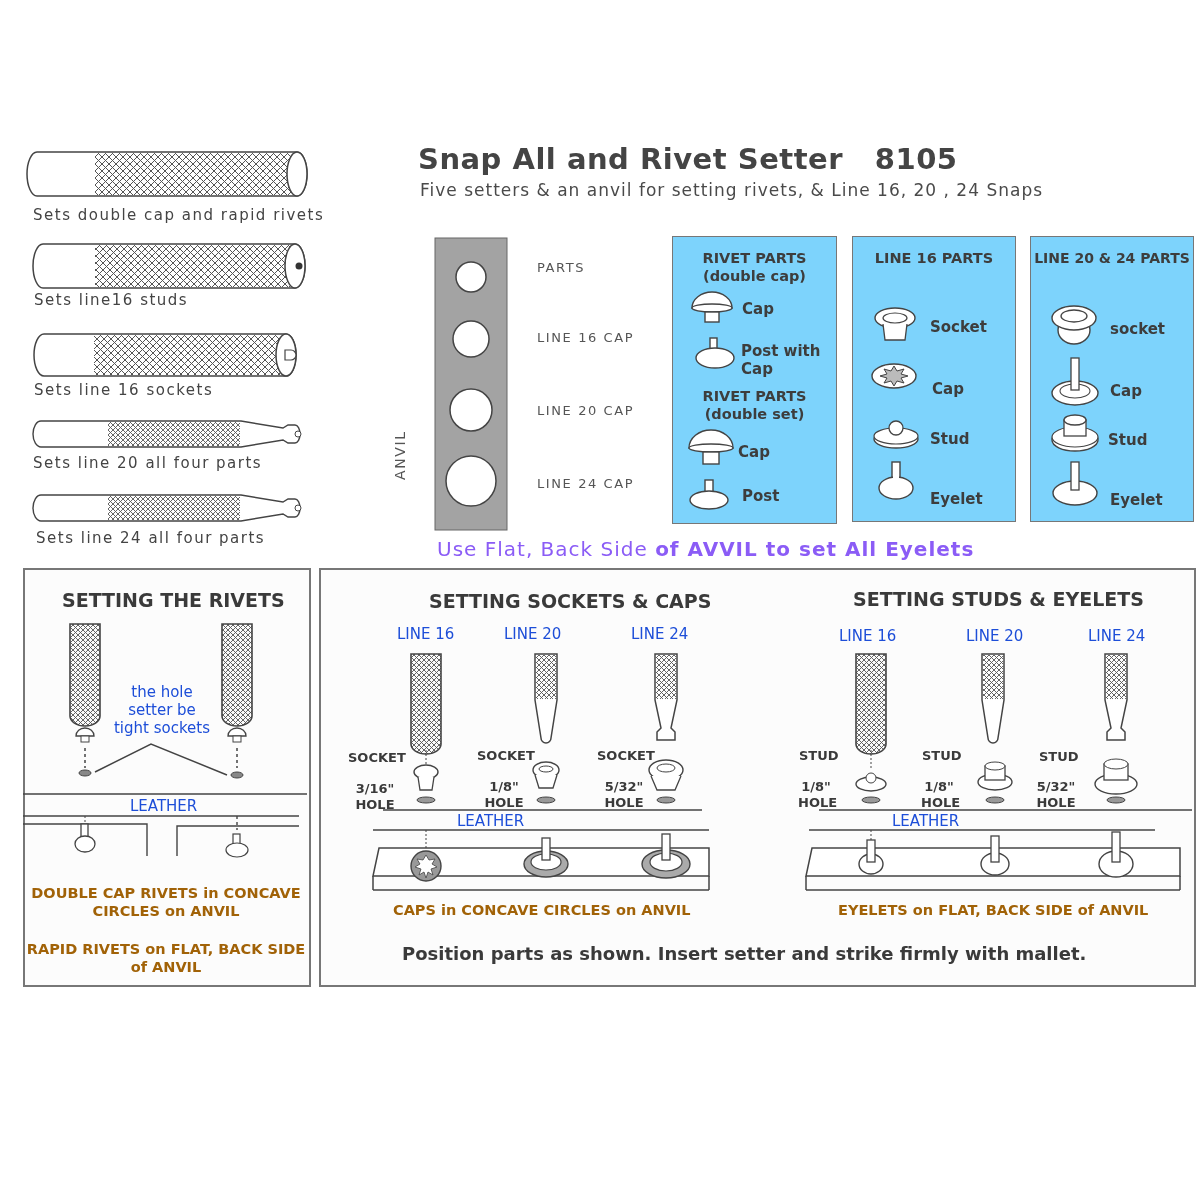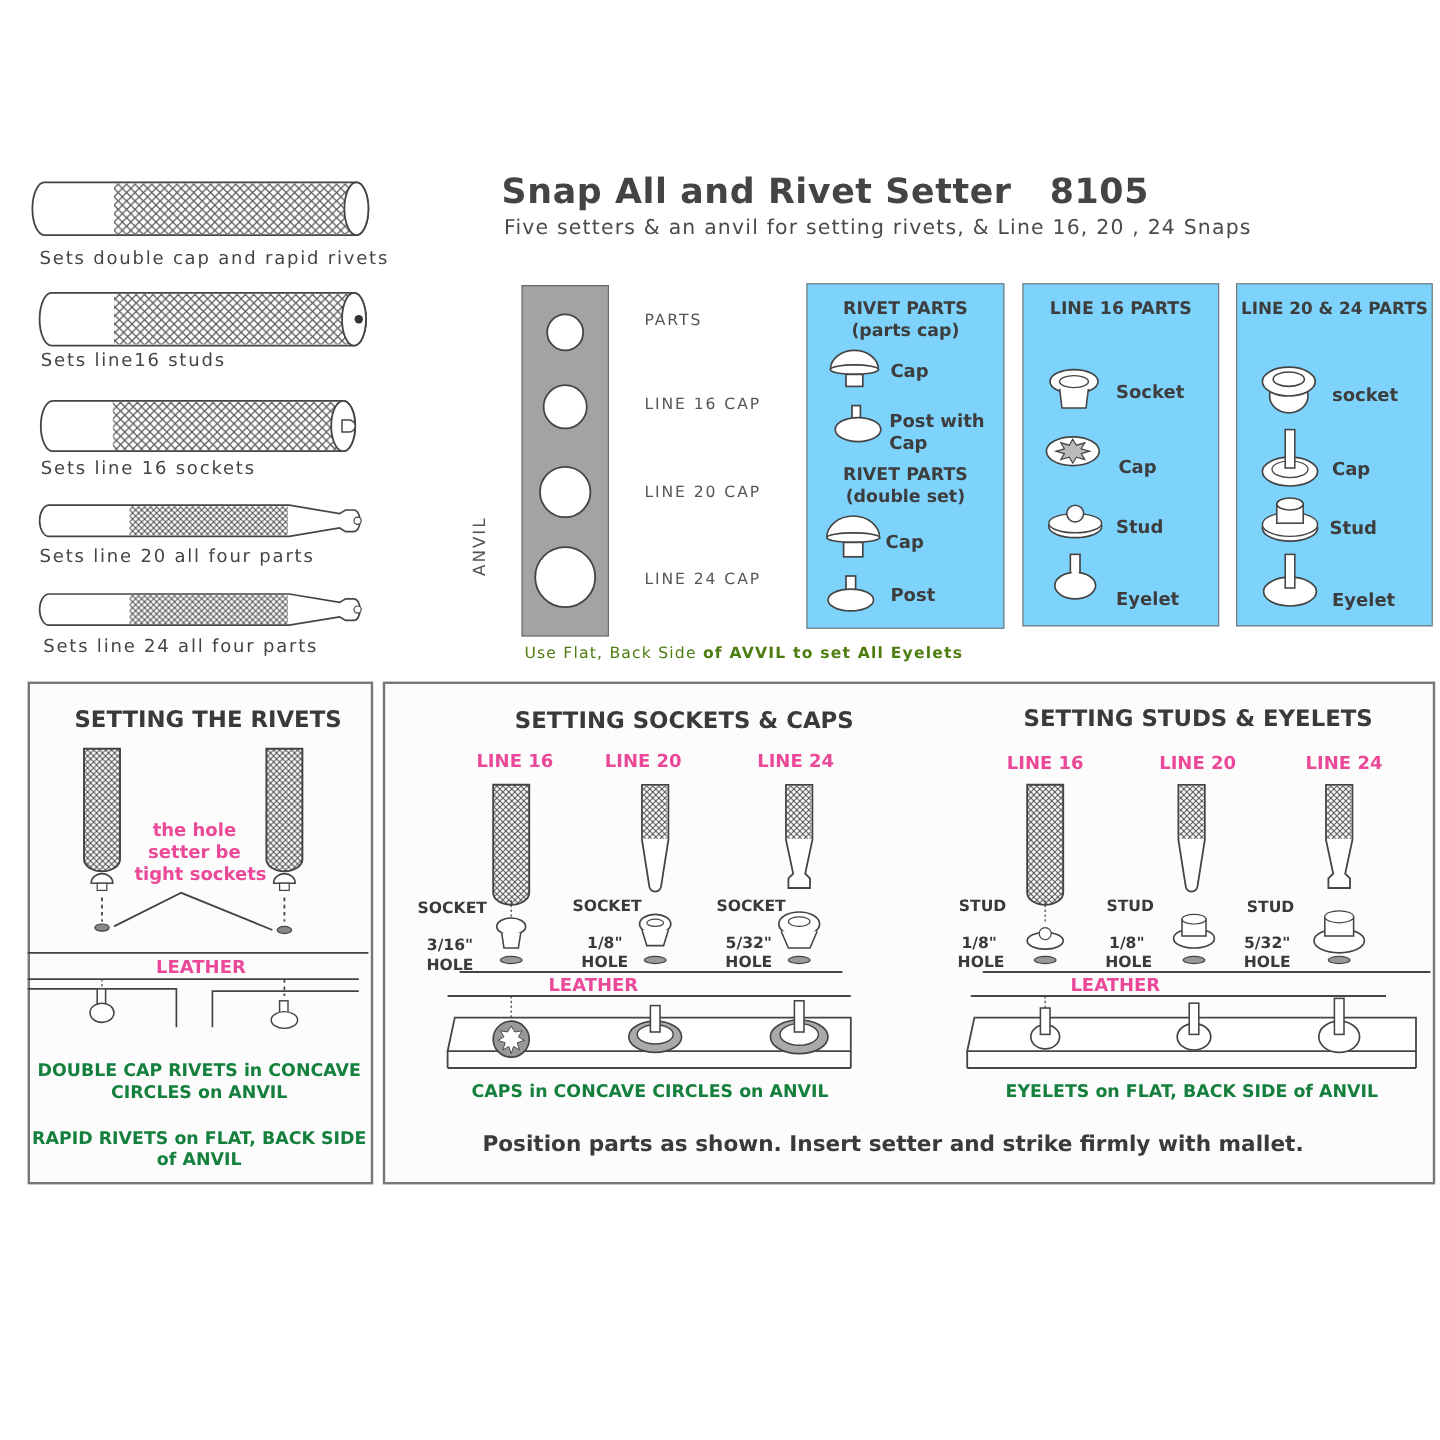--- a/index.html
+++ b/index.html
@@ -5,27 +5,27 @@
   html,body{margin:0;padding:0;background:#fff;}
   body{width:1200px;height:1200px;position:relative;overflow:hidden;font-family:"DejaVu Sans","Liberation Sans",sans-serif;color:#3a3a3a;}
   .abs{position:absolute;}
   .title{left:418px;top:142px;font-size:29px;font-weight:bold;color:#444;letter-spacing:0.5px;white-space:pre;}
   .subtitle{left:420px;top:180px;font-size:17px;color:#4a4a4a;letter-spacing:1px;white-space:nowrap;}
   .setter-caption{font-size:15px;color:#444;letter-spacing:1.5px;white-space:nowrap;}
   .anvil-label{font-size:13px;color:#555;letter-spacing:1.6px;white-space:nowrap;}
   .partbox{border:1.5px solid #777;background:#7dd3fc;}
   .ph{font-weight:bold;font-size:14.5px;text-align:center;color:#3d3d3d;line-height:18px;}
   .pl{font-weight:bold;font-size:15px;color:#3d3d3d;white-space:nowrap;}
-  .note{left:437px;top:537px;font-size:13px;color:#4d7c0f;letter-spacing:1px;white-space:nowrap;}
+  .note{left:437px;top:537px;font-size:20px;color:#8b5cf6;letter-spacing:1px;white-space:nowrap;}
   .note b{font-weight:bold;}
   .panel{border:2px solid #777;background:#fcfcfc;}
   .ptitle{font-weight:bold;font-size:19px;color:#3a3a3a;white-space:nowrap;}
-  .lbl{font-weight:bold;font-size:15px;color:#ec4899;white-space:nowrap;}
+  .lbl{font-weight:normal;font-size:15px;color:#1d4ed8;white-space:nowrap;}
   .small{font-weight:bold;font-size:13px;color:#3a3a3a;white-space:nowrap;text-align:center;line-height:16px;}
-  .caption{font-weight:bold;font-size:14.5px;color:#15803d;text-align:center;line-height:18px;}
+  .caption{font-weight:bold;font-size:14.5px;color:#a16207;text-align:center;line-height:18px;}
   svg{position:absolute;overflow:visible;}
 </style>
 </head>
 <body>
 
 <svg width="0" height="0" style="position:absolute">
   <defs>
     <pattern id="knurl" width="7" height="7" patternUnits="userSpaceOnUse">
       <path d="M0,0 L7,7 M7,0 L0,7" stroke="#555" stroke-width="1"></path>
     </pattern>
@@ -87,21 +87,21 @@
 </svg>
 <div class="abs anvil-label" style="left:392px;top:480px;transform:rotate(-90deg);transform-origin:left top;font-size:14px;">ANVIL</div>
 <div class="abs anvil-label" style="left:537px;top:260px">PARTS</div>
 <div class="abs anvil-label" style="left:537px;top:330px">LINE 16 CAP</div>
 <div class="abs anvil-label" style="left:537px;top:403px">LINE 20 CAP</div>
 <div class="abs anvil-label" style="left:537px;top:476px">LINE 24 CAP</div>
 <div class="abs note"><span>Use Flat, Back Side </span><b>of AVVIL to set All Eyelets</b></div>
 
 <div class="abs partbox" style="left:672px;top:236px;width:163px;height:286px">
   <div class="ph" style="margin-top:12px">RIVET PARTS</div>
-  <div class="ph">(parts cap)</div>
+  <div class="ph">(double cap)</div>
   <div class="ph" style="position:absolute;left:0;right:0;top:150px">RIVET PARTS</div>
   <div class="ph" style="position:absolute;left:0;right:0;top:168px">(double set)</div>
 </div>
 <svg style="left:690px;top:290px" width="45" height="36">
   <path d="M2,18 A20,16 0 0 1 42,18 Z" fill="#fff" stroke="#444" stroke-width="1.4"></path>
   <ellipse cx="22" cy="18" rx="20" ry="4" fill="#fff" stroke="#444" stroke-width="1.4"></ellipse>
   <rect x="15" y="22" width="14" height="10" fill="#fff" stroke="#444" stroke-width="1.4"></rect>
 </svg>
 <div class="abs pl" style="left:742px;top:300px">Cap</div>
 <svg style="left:694px;top:336px" width="42" height="36">

